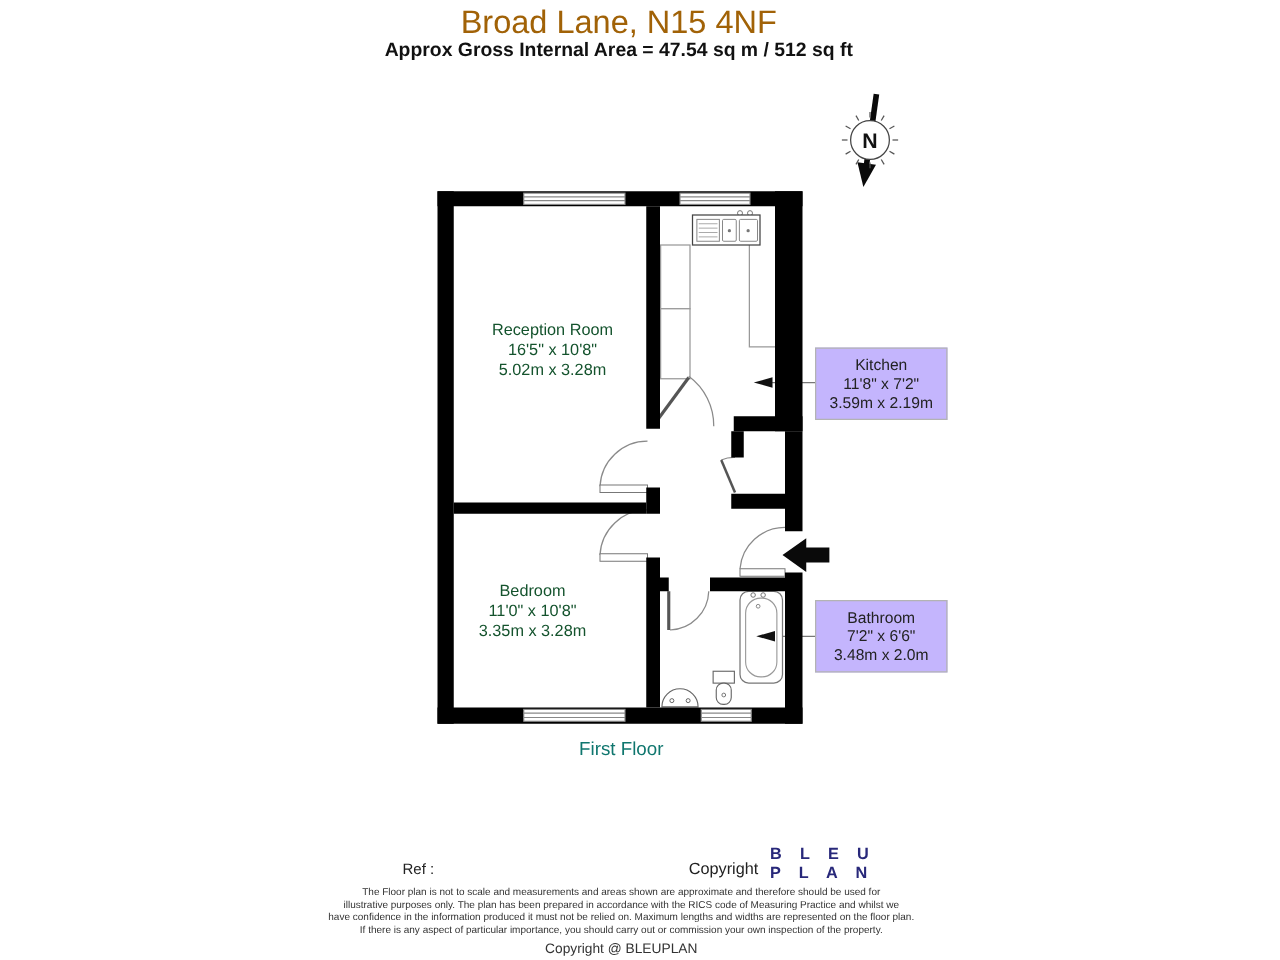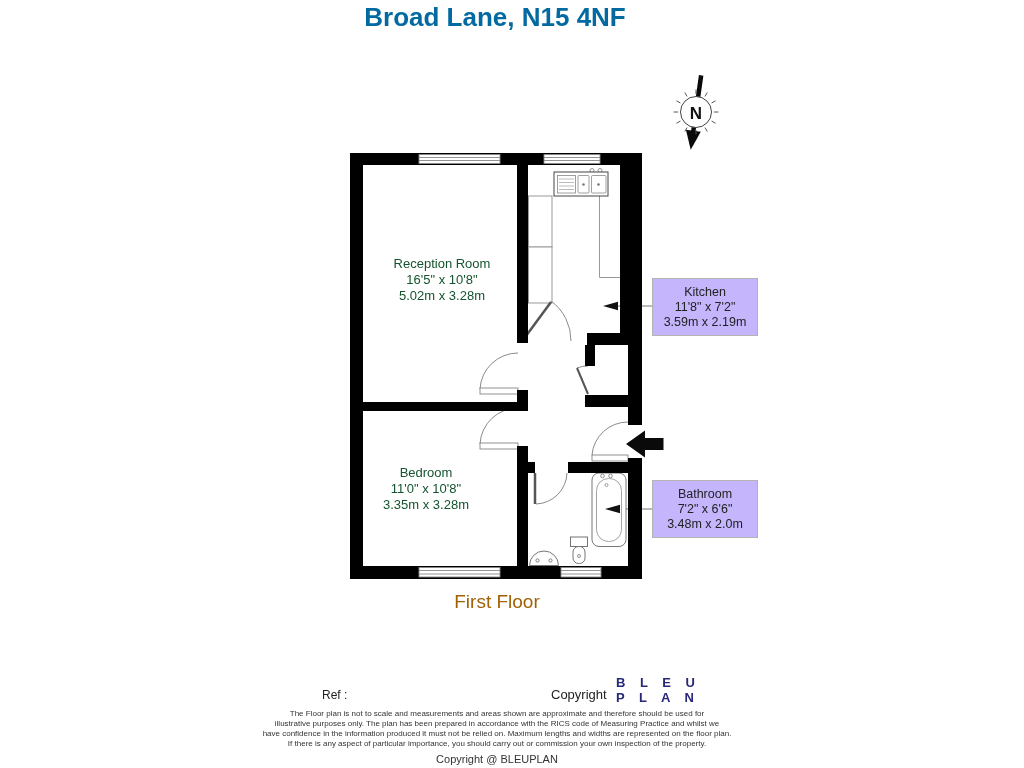--- a/index.html
+++ b/index.html
@@ -1,26 +1,26 @@
 <!DOCTYPE html>
 <html><head>
 <meta charset="utf-8">
 <style>
   html,body{margin:0;padding:0;background:#fff;}
   #stage{position:relative;width:1024px;height:768px;background:#ffffff;overflow:hidden;
          font-family:"Liberation Sans",sans-serif;color:#1b1b1b;}
   #planSvg{position:absolute;left:0;top:0;}
   .abs{position:absolute;}
   .ctr{text-align:center;}
-  .title{font-size:26px;font-weight:bold;line-height:30px;color:#0369a1;}
+  .title{font-size:26px;font-weight:normal;line-height:30px;color:#a16207;}
   .subtitle{font-size:15.5px;font-weight:bold;line-height:18px;color:#111;}
   .roomlabel{font-size:13px;line-height:16px;color:#14532d;}
   .roombox{border:1px solid #b3b3b3;background:#c4b5fd;font-size:12.5px;line-height:15px;color:#222;
            display:flex;flex-direction:column;justify-content:center;}
-  .floorlbl{font-size:19px;color:#a16207;}
+  .floorlbl{font-size:15px;color:#0f766e;}
   .ftsmall{font-size:12px;color:#222;}
   .cplbl{font-size:13px;color:#222;}
   .logo{font-size:13px;font-weight:bold;letter-spacing:5.5px;line-height:14.5px;color:#28287a;}
   .disc{font-size:8px;line-height:10px;color:#333;}
   .cpline{font-size:11px;color:#333;}
 </style>
 </head>
 <body>
 
 <div id="stage">
@@ -154,20 +154,21 @@
           <line x1="696" y1="94" x2="696" y2="89.5"></line>
         <line x1="705" y1="96.4" x2="707.3" y2="92.5"></line>
           <line x1="711.6" y1="103" x2="715.5" y2="100.8"></line>
       </g>
       <text x="696" y="118.5" text-anchor="middle" font-family="Liberation Sans, sans-serif" font-size="17" font-weight="bold" fill="#111">N</text>
     </g>
   </svg>
 
   <div class="abs ctr" style="left:0;top:2px;width:990px;">
     <div class="title">Broad Lane, N15 4NF</div>
+    <div class="subtitle">Approx Gross Internal Area = 47.54 sq m / 512 sq ft</div>
   </div>
 
   <div class="abs ctr roomlabel" style="left:352px;top:256px;width:180px;">
     <div>Reception Room</div>
     <div>16'5" x 10'8"</div>
     <div>5.02m x 3.28m</div>
   </div>
   <div class="abs ctr roomlabel" style="left:336px;top:465px;width:180px;">
     <div>Bedroom</div>
     <div>11'0" x 10'8"</div>

